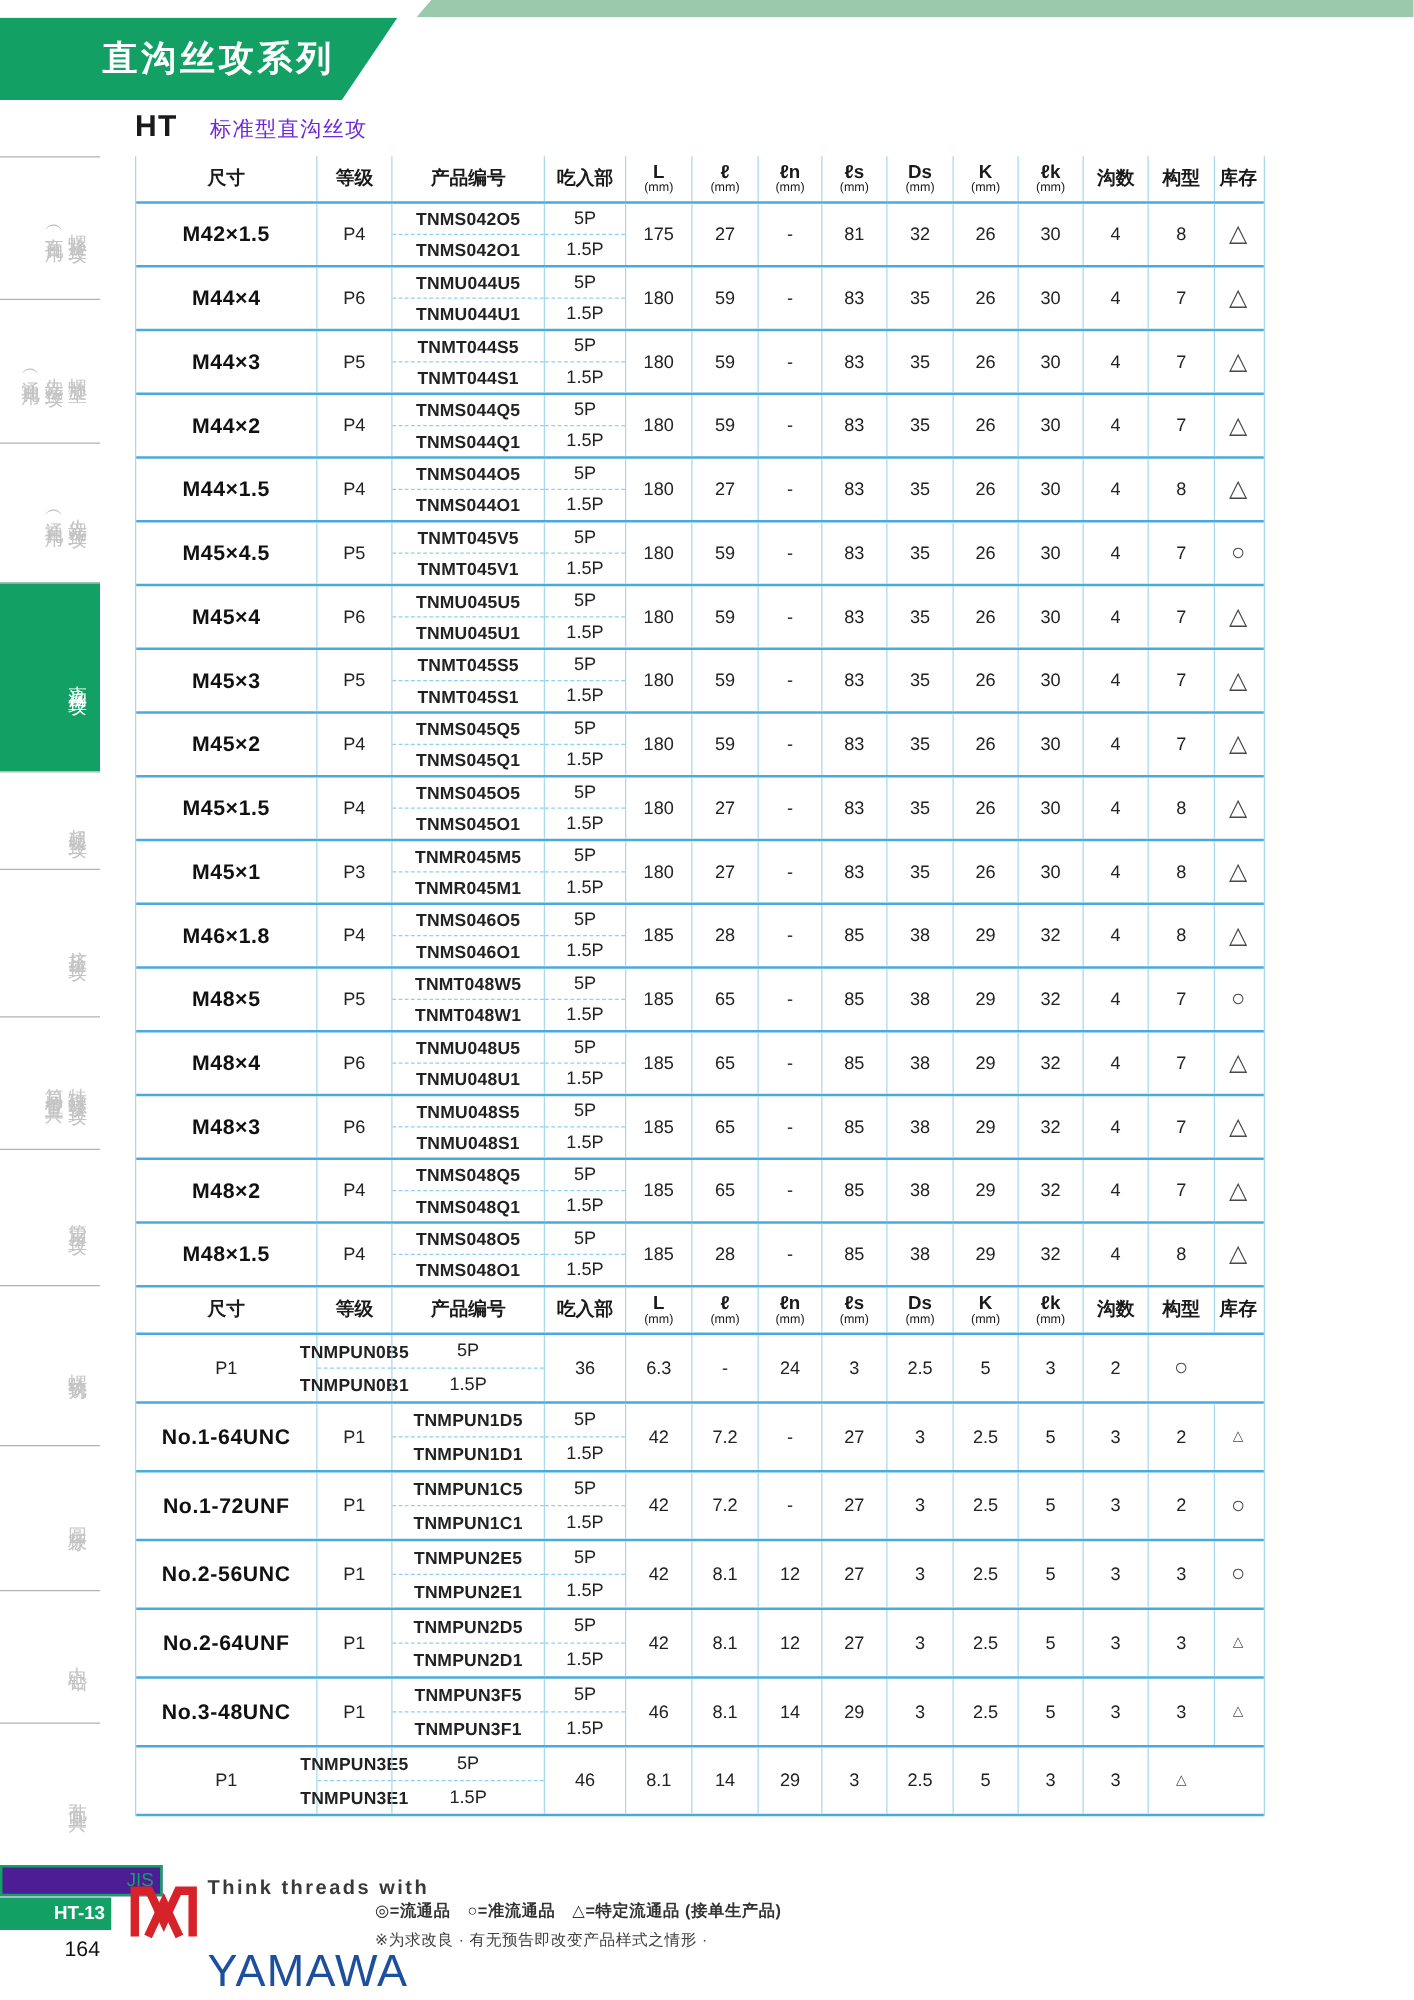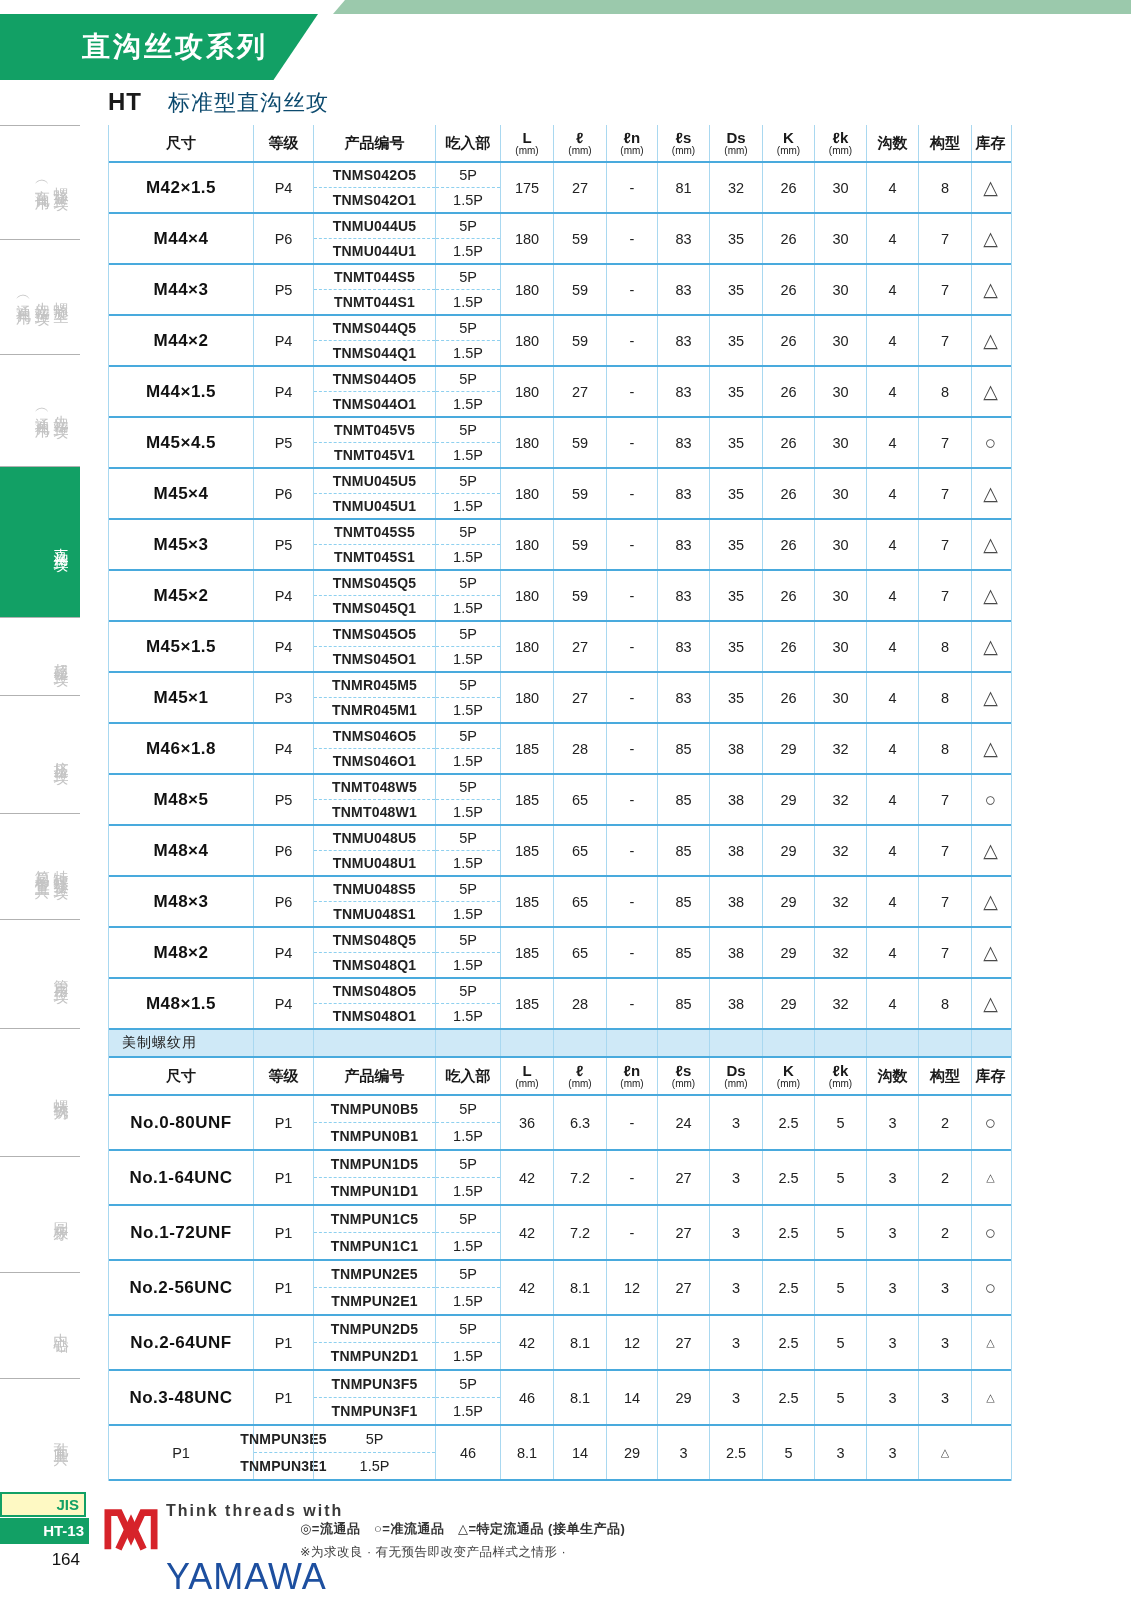--- a/index.html
+++ b/index.html
@@ -19,32 +19,32 @@
     font-family:"Liberation Sans","DejaVu Sans",sans-serif;color:#222;
   }
   
   .topband{position:absolute;top:0;left:333px;right:0;height:14px;background:var(--sage);
     clip-path:polygon(12px 0,100% 0,100% 100%,0 100%);}
   .banner{position:absolute;top:14px;left:0;width:318px;height:66px;background:var(--green);
     clip-path:polygon(0 0,100% 0,86% 100%,0 100%);display:flex;align-items:center;}
   .banner span{color:#fff;font-size:28px;font-weight:bold;letter-spacing:3px;margin-left:82px;}
   .subtitle{position:absolute;top:88px;left:108px;display:flex;align-items:baseline;gap:26px;}
   .subtitle .ht{font-size:24px;font-weight:bold;color:#1a1a1a;letter-spacing:1px;}
-  .subtitle .st{font-size:22px;color:#0c4a6e;letter-spacing:1px;}
+  .subtitle .st{font-size:17px;color:#6d28d9;letter-spacing:1px;}
   
   .sidebar{position:absolute;top:125px;left:0;width:80px;}
   .side-item{border-top:1px solid #b2b2b2;display:flex;align-items:center;justify-content:flex-end;}
   .side-item:last-child{border-bottom:1px solid #b2b2b2;}
   .vtext{writing-mode:vertical-rl;text-orientation:mixed;font-size:15px;line-height:1.25;
     letter-spacing:3px;color:var(--side-gray);padding-right:10px;}
   .side-item.active{background:var(--green);}
   .side-item.active .vtext{color:#fff;}
   .side-footer{position:absolute;left:0;top:1492px;width:88px;}
-  .jis-box{width:77px;height:21px;border:2px solid var(--green);background:#fef9c3;color:var(--green);
-    font-weight:bold;font-size:15px;text-align:right;padding-right:5px;line-height:21px;}
+  .jis-box{width:77px;height:21px;border:2px solid var(--green);background:#4c1d95;color:var(--green);
+    font-weight:normal;font-size:15px;text-align:right;padding-right:5px;line-height:21px;padding-left:44px;}
   .ht13-box{width:84px;height:26px;background:var(--green);color:#fff;font-weight:bold;font-size:15px;
     text-align:right;padding-right:5px;line-height:26px;margin-top:1px;}
   .page-num{width:80px;text-align:right;font-size:17px;color:#111;margin-top:6px;}
   
   .spec-table{position:absolute;top:125px;left:108px;width:902px;
     border-left:1px solid var(--line-light);border-right:1px solid var(--line-light);}
   .tgrid{display:grid;grid-template-columns:144px 60px 122px 65px 53px 53px 51px 52px 53px 52px 52px 52px 53px 38px;}
   .thead{height:36px;border-bottom:2px solid var(--line-strong);}
   .hcell{display:flex;flex-direction:column;align-items:center;justify-content:center;border-left:1px solid var(--line-light);}
   .hcell:first-child{border-left:none;}
@@ -685,39 +685,20 @@
         <div class="cell">38</div>
         <div class="cell">29</div>
         <div class="cell">32</div>
         <div class="cell">4</div>
         <div class="cell">8</div>
         <div class="cell">
           <span class="stock-sym">△</span>
         </div>
       </div>
     </div>
-  <div class="band">
-    <div class="bgrid tgrid">
-        <div class="bcell"></div>
-        <div class="bcell"></div>
-        <div class="bcell"></div>
-        <div class="bcell"></div>
-        <div class="bcell"></div>
-        <div class="bcell"></div>
-        <div class="bcell"></div>
-        <div class="bcell"></div>
-        <div class="bcell"></div>
-        <div class="bcell"></div>
-        <div class="bcell"></div>
-        <div class="bcell"></div>
-        <div class="bcell"></div>
-        <div class="bcell"></div>
-      </div>
-    <span class="band-label">美制螺纹用</span>
-  </div>
   <div class="thead tgrid">
       <div class="hcell">
         <span class="hlabel">尺寸</span>
       </div>
       <div class="hcell">
         <span class="hlabel">等级</span>
       </div>
       <div class="hcell">
         <span class="hlabel">产品编号</span>
       </div>
@@ -757,21 +738,20 @@
       </div>
       <div class="hcell">
         <span class="hlabel">构型</span>
       </div>
       <div class="hcell">
         <span class="hlabel">库存</span>
       </div>
     </div>
   <div>
       <div class="trow tgrid us">
-        <div class="cell size">No.0-80UNF</div>
         <div class="cell">P1</div>
         <div class="cell stack">
           <div class="sub">
             <span class="pcode">TNMPUN0B5</span>
           </div>
           <div class="sub">
             <span class="pcode">TNMPUN0B1</span>
           </div>
         </div>
         <div class="cell stack">

